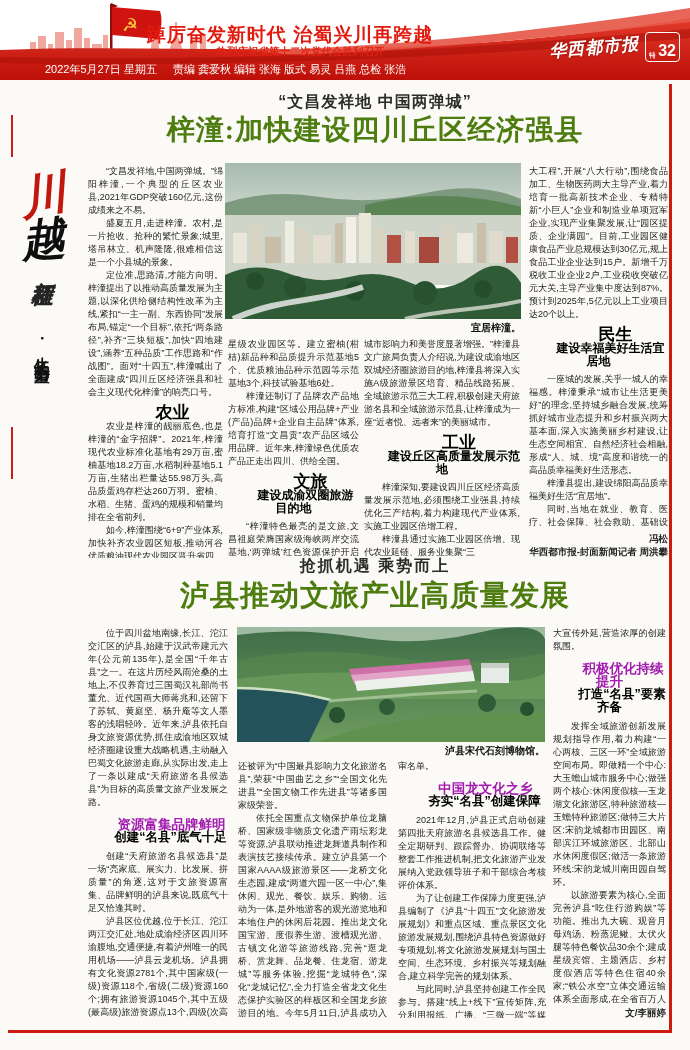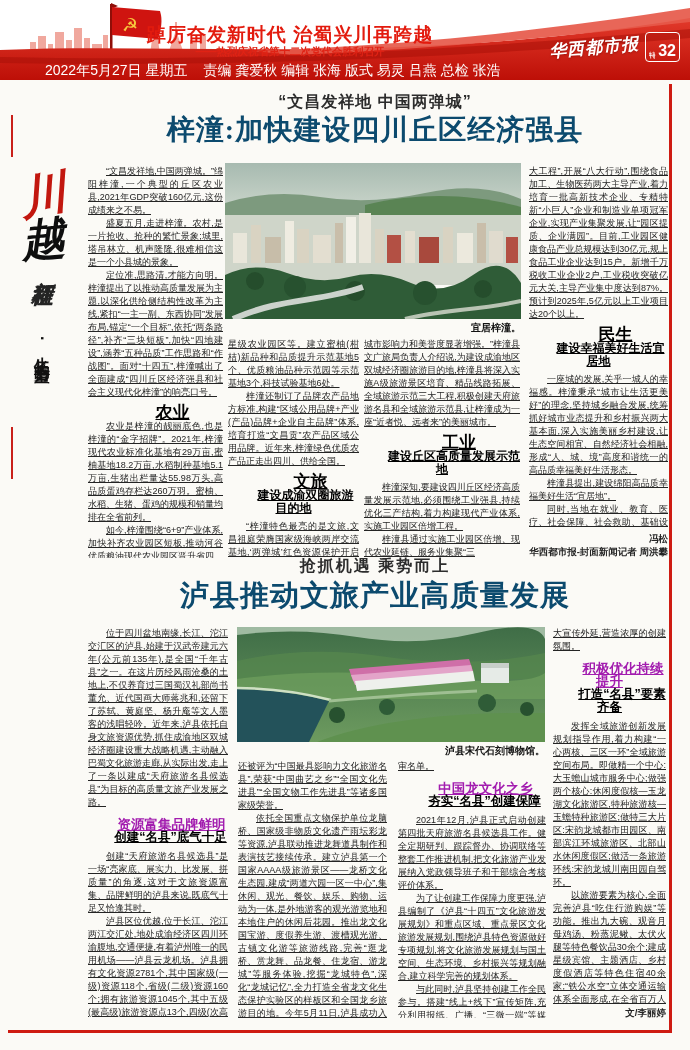--- a/index.html
+++ b/index.html
@@ -6,21 +6,21 @@
   html,body { width:690px; height:1050px; }
   body { position:relative; background:#fbfaf6; font-family:"Liberation Sans","DejaVu Sans",sans-serif; color:#1d1d1d; overflow:hidden; }
 
   
   .banner { position:absolute; left:0; top:0; width:690px; height:80px; background:#fff; }
   .banner-art { position:absolute; left:0; top:0; width:690px; height:80px; display:block; }
   .slogan-main { position:absolute; left:110px; top:22px; width:360px; text-align:center;
                  font-size:19px; font-weight:900; color:#e31b0e; letter-spacing:1px; }
   .slogan-sub  { position:absolute; left:110px; top:45px; width:360px; text-align:center;
                  font-size:10.5px; font-weight:bold; color:#e02315; }
-  .dateline { position:absolute; left:45px; top:62px; width:480px; color:#fff; font-size:14px;
+  .dateline { position:absolute; left:45px; top:62px; width:480px; color:#fff; font-size:11px;
               display:flex; gap:16px; white-space:nowrap;text-align:right; }
   .masthead { position:absolute; right:10px; top:32px; display:flex; align-items:center; gap:6px; color:#fff; }
   .masthead-name { font-family:"Liberation Serif","DejaVu Serif",serif; font-style:italic; font-weight:bold;
                    font-size:17px; transform:rotate(-5deg); text-shadow:0 1px 2px rgba(100,0,0,.45); letter-spacing:1px; }
   .badge { display:flex; align-items:center; border:1.5px solid #fff; border-radius:4px; padding:1px 3px; gap:2px; }
   .badge-label { writing-mode:vertical-rl; font-size:6.5px; line-height:7px; letter-spacing:1px; }
   .badge-num { font-size:16px; font-weight:bold;margin-top:8px; }
 
   
   .frame-right  { position:absolute; left:669px; top:84px;  width:3px;  height:949px; background:#ce1b12; }
@@ -38,37 +38,37 @@
                 font-family:"Liberation Serif","DejaVu Serif",serif; font-style:italic; font-weight:bold;
                 font-size:22px; color:#242424; }
   .rail-tag   { position:absolute; left:31px; top:336px; writing-mode:vertical-rl; letter-spacing:3px;
                 font-size:16px; font-weight:bold; color:#111; }
 
   
   .kicker  { position:absolute; text-align:center; font-weight:600; color:#2c2c2c; }
   .a1-kicker { left:90px; top:92px;  width:570px; font-size:16px; letter-spacing:1px; }
   .a2-kicker { left:90px; top:556px; width:570px; font-size:16px; letter-spacing:2px; }
   .headline { position:absolute; text-align:center; font-family:"Liberation Serif","DejaVu Serif",serif;
-              font-weight:bold; color:#0c4a6e; }
+              font-weight:bold; color:#4d7c0f; }
   .a1-headline { left:85px; top:111px; width:580px; font-size:28px; letter-spacing:1px; }
   .a2-headline { left:85px; top:576px; width:580px; font-size:29px; letter-spacing:1px; }
 
   
   .photo { position:absolute; overflow:hidden; }
   .photo svg { display:block; width:100%; height:100%; }
   .photo1 { left:225px; top:163px; width:296px; height:156px; }
   .caption1 { position:absolute; left:225px; top:321px; width:296px; text-align:right;
               font-size:10px; font-weight:bold; color:#111; }
   .photo2 { left:237px; top:627px; width:308px; height:115px; }
   .caption2 { position:absolute; left:237px; top:744px; width:308px; text-align:right;
               font-size:10px; font-weight:bold; color:#111; }
 
   
   .col { position:absolute; font-size:9px; line-height:13px; text-align:justify; overflow:hidden; color:#242424; }
-  .col p { text-indent:2em;text-decoration:underline; }
+  .col p { text-indent:2em; }
   .col p.noindent { text-indent:0; }
   .a1c1 { left:88px;  top:165px; width:135px; height:393px; }
   .a1c2 { left:228px; top:338px; width:131px; height:220px; }
   .a1c3 { left:364px; top:338px; width:156px; height:220px; }
   .a1c4 { left:529px; top:165px; width:139px; height:393px; }
   .a2c1 { left:88px;  top:627px; width:140px; height:392px; }
   .a2c2 { left:238px; top:760px; width:149px; height:258px; }
   .a2c3 { left:398px; top:760px; width:148px; height:258px; }
   .a2c4 { left:553px; top:627px; width:113px; height:392px; }
 

